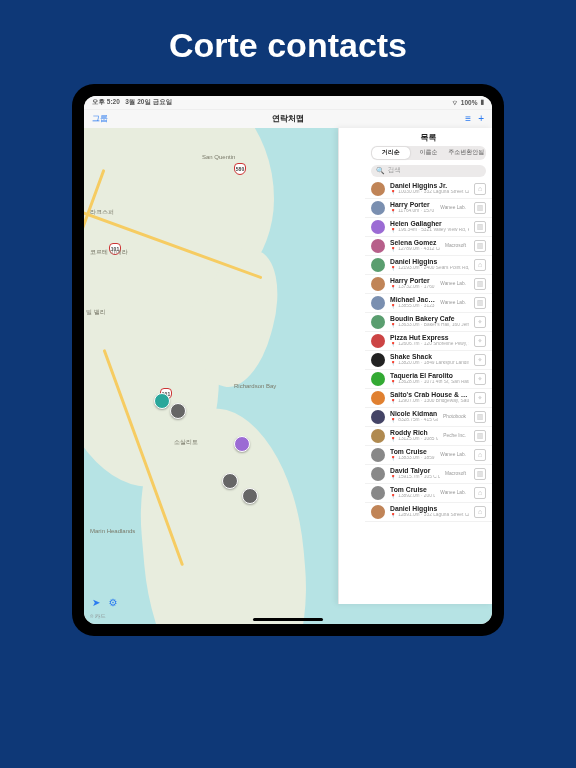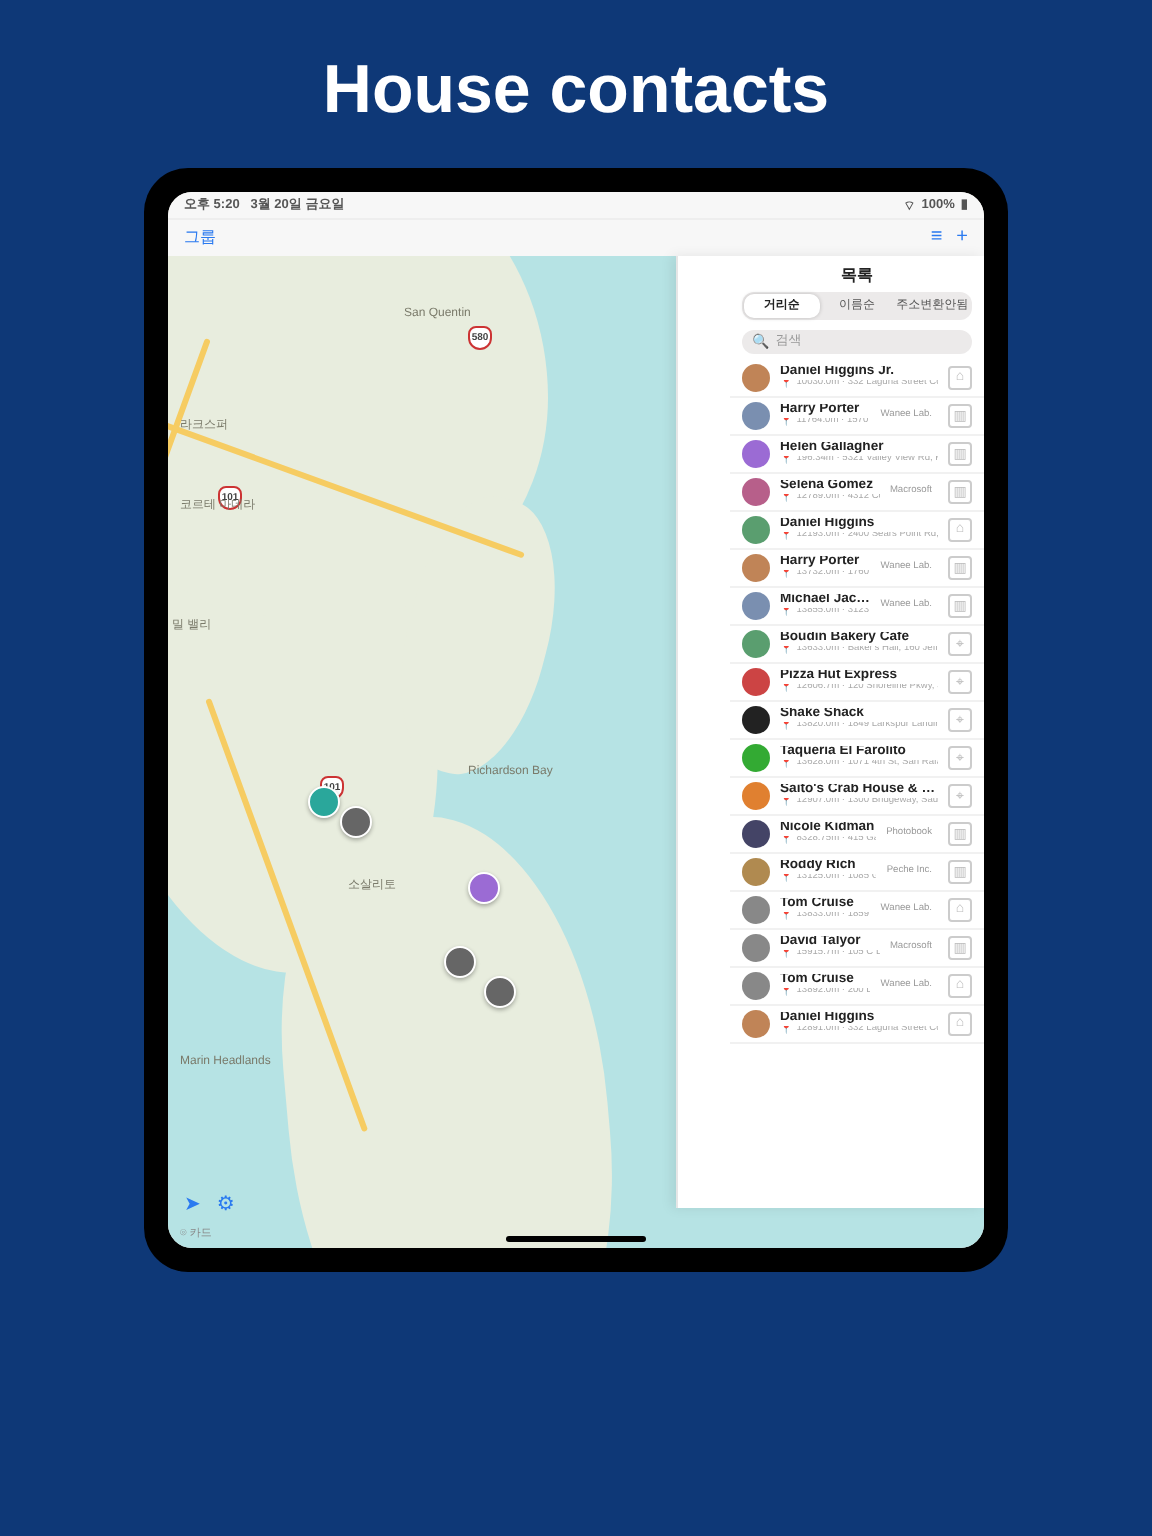--- a/index.html
+++ b/index.html
@@ -141,41 +141,42 @@
     width:12px; height:12px; flex:0 0 12px;
     border:0.8px solid #ccc; border-radius:2px;
     display:flex; align-items:center; justify-content:center;
     font-size:7px; color:#bbb;
   }
 </style>
 </head>
 <body>
 
 <div class="hero">
-  <div class="l1">House contacts</div>
+  <div class="l1">Corte contacts</div>
 </div>
 
 <div class="device">
   <div class="screen">
 
     <div class="statusbar">
       <div class="left">
         <span>오후 5:20</span>
         &nbsp;
         <span>3월 20일 금요일</span>
       </div>
       <div class="right">
         <span class="wifi-ic">⌔</span>
         <span>100%</span>
         <span class="bat-ic">▮</span>
       </div>
     </div>
 
     <div class="navbar">
       <div class="left">그룹</div>
+      <div class="center">연락처맵</div>
       <div class="rbtns">
         <div>≡</div>
         <div>+</div>
       </div>
     </div>
 
     <div class="content">
       <div class="map">
         <div class="land a"></div>
         <div class="land b"></div>

